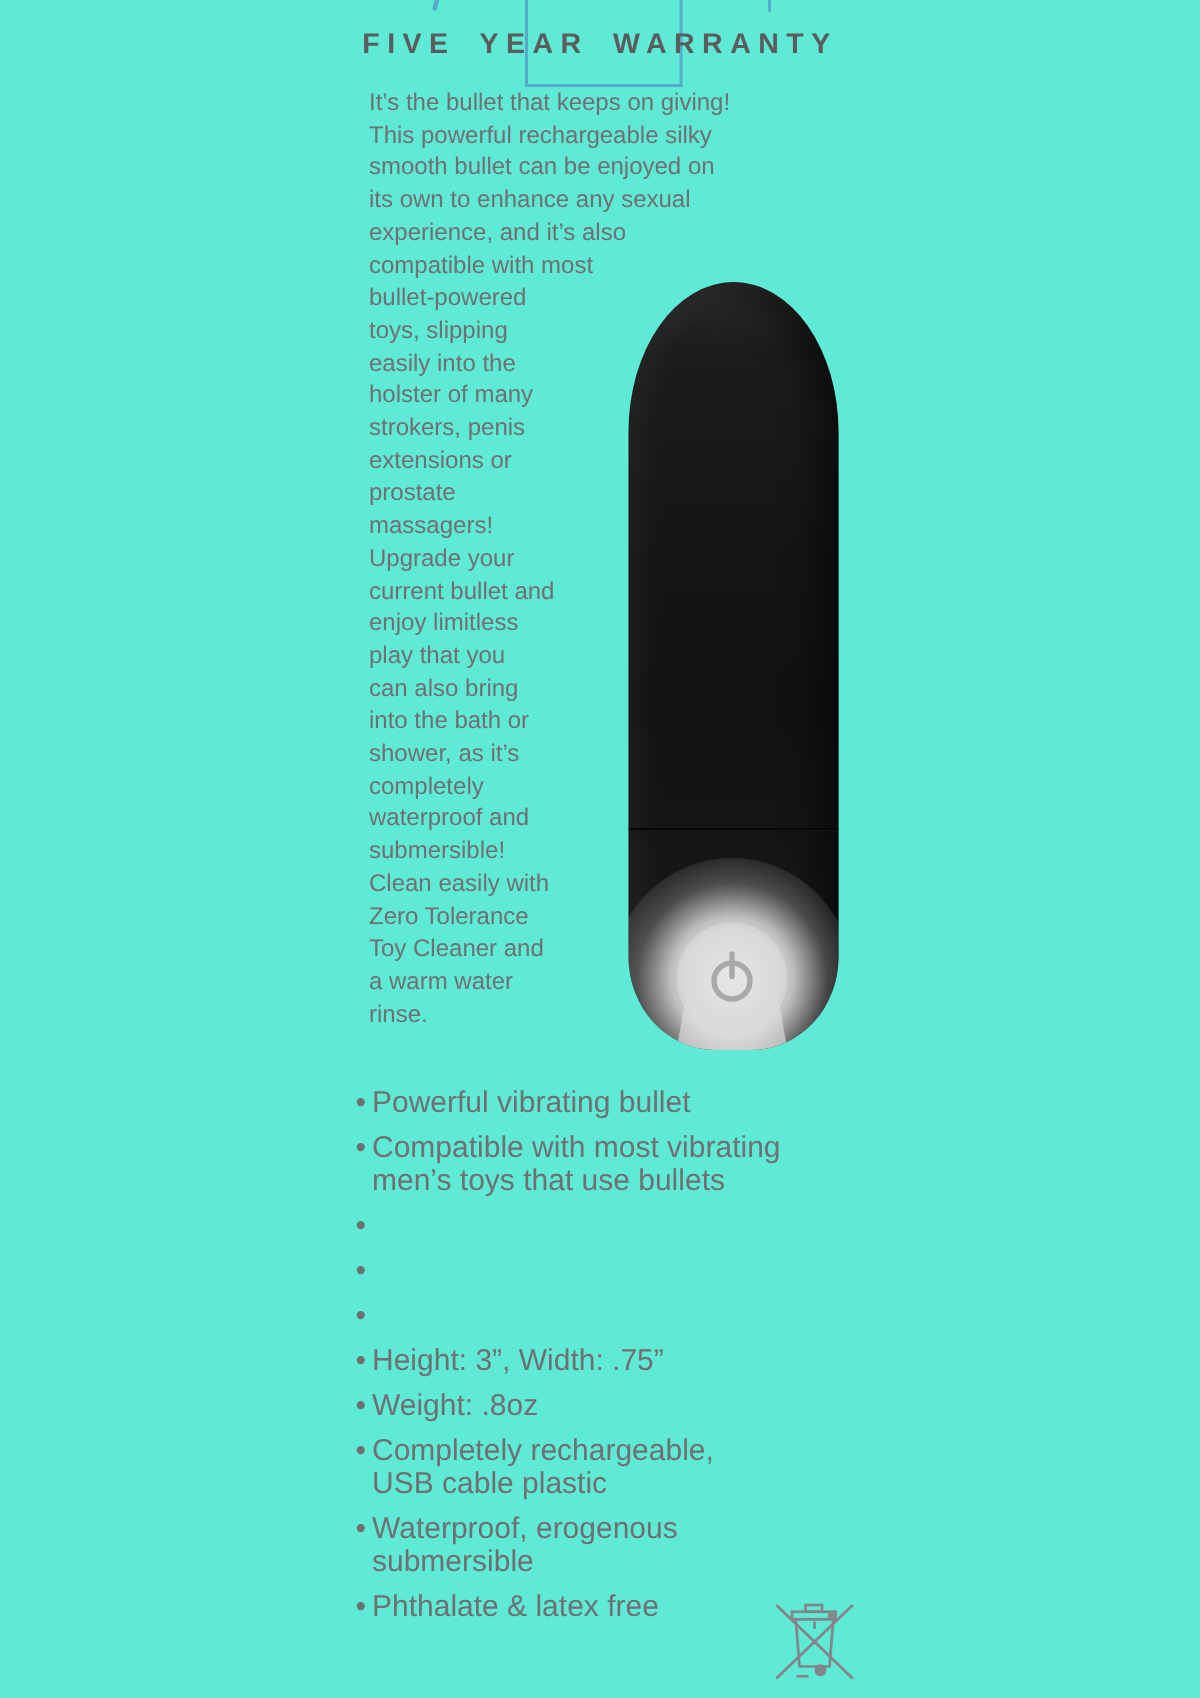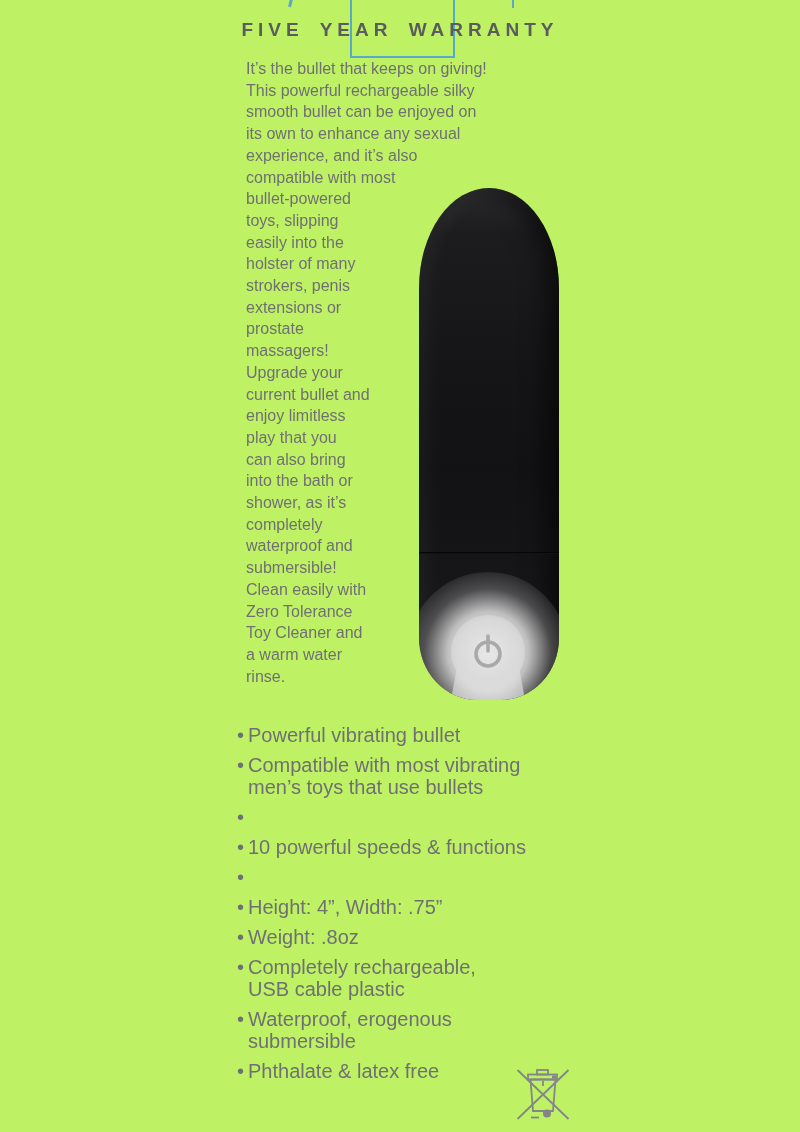--- a/index.html
+++ b/index.html
@@ -3,21 +3,21 @@
 <meta charset="utf-8">
 <style>
   * { margin: 0; padding: 0; box-sizing: border-box; }
   html, body { background: #ffffff; }
   body { font-family: "Liberation Sans", sans-serif; }
 
   .canvas {
     position: relative;
     width: 800px;
     height: 1132px;
-    background: #bef264;
+    background: #5eead4;
     overflow: hidden;
     margin: 0 auto;
   }
 
   
   .bluemark { position: absolute; background: #57abc9; }
   .tick-a   { left: 289px; top: -1px; width: 3px; height: 8px; transform: rotate(14deg); }
   .box-left { left: 350px; top: 0;    width: 2px; height: 58px; }
   .box-right{ left: 453px; top: 0;    width: 2px; height: 58px; }
   .box-bottom{ left: 350px; top: 56px; width: 105px; height: 2px; }
@@ -193,28 +193,27 @@
       <li>
         <span class="bullet">•</span>
         <span class="ftext">Compatible with most vibrating
 men’s toys that use bullets</span>
       </li>
       <li>
         <span class="bullet">•</span>
       </li>
       <li>
         <span class="bullet">•</span>
-        <span class="ftext">10 powerful speeds &amp; functions</span>
-      </li>
-      <li>
-        <span class="bullet">•</span>
-      </li>
-      <li>
-        <span class="bullet">•</span>
-        <span class="ftext">Height: 4”, Width: .75”</span>
+      </li>
+      <li>
+        <span class="bullet">•</span>
+      </li>
+      <li>
+        <span class="bullet">•</span>
+        <span class="ftext">Height: 3”, Width: .75”</span>
       </li>
       <li>
         <span class="bullet">•</span>
         <span class="ftext">Weight: .8oz</span>
       </li>
       <li>
         <span class="bullet">•</span>
         <span class="ftext">Completely rechargeable,
 USB cable plastic</span>
       </li>

